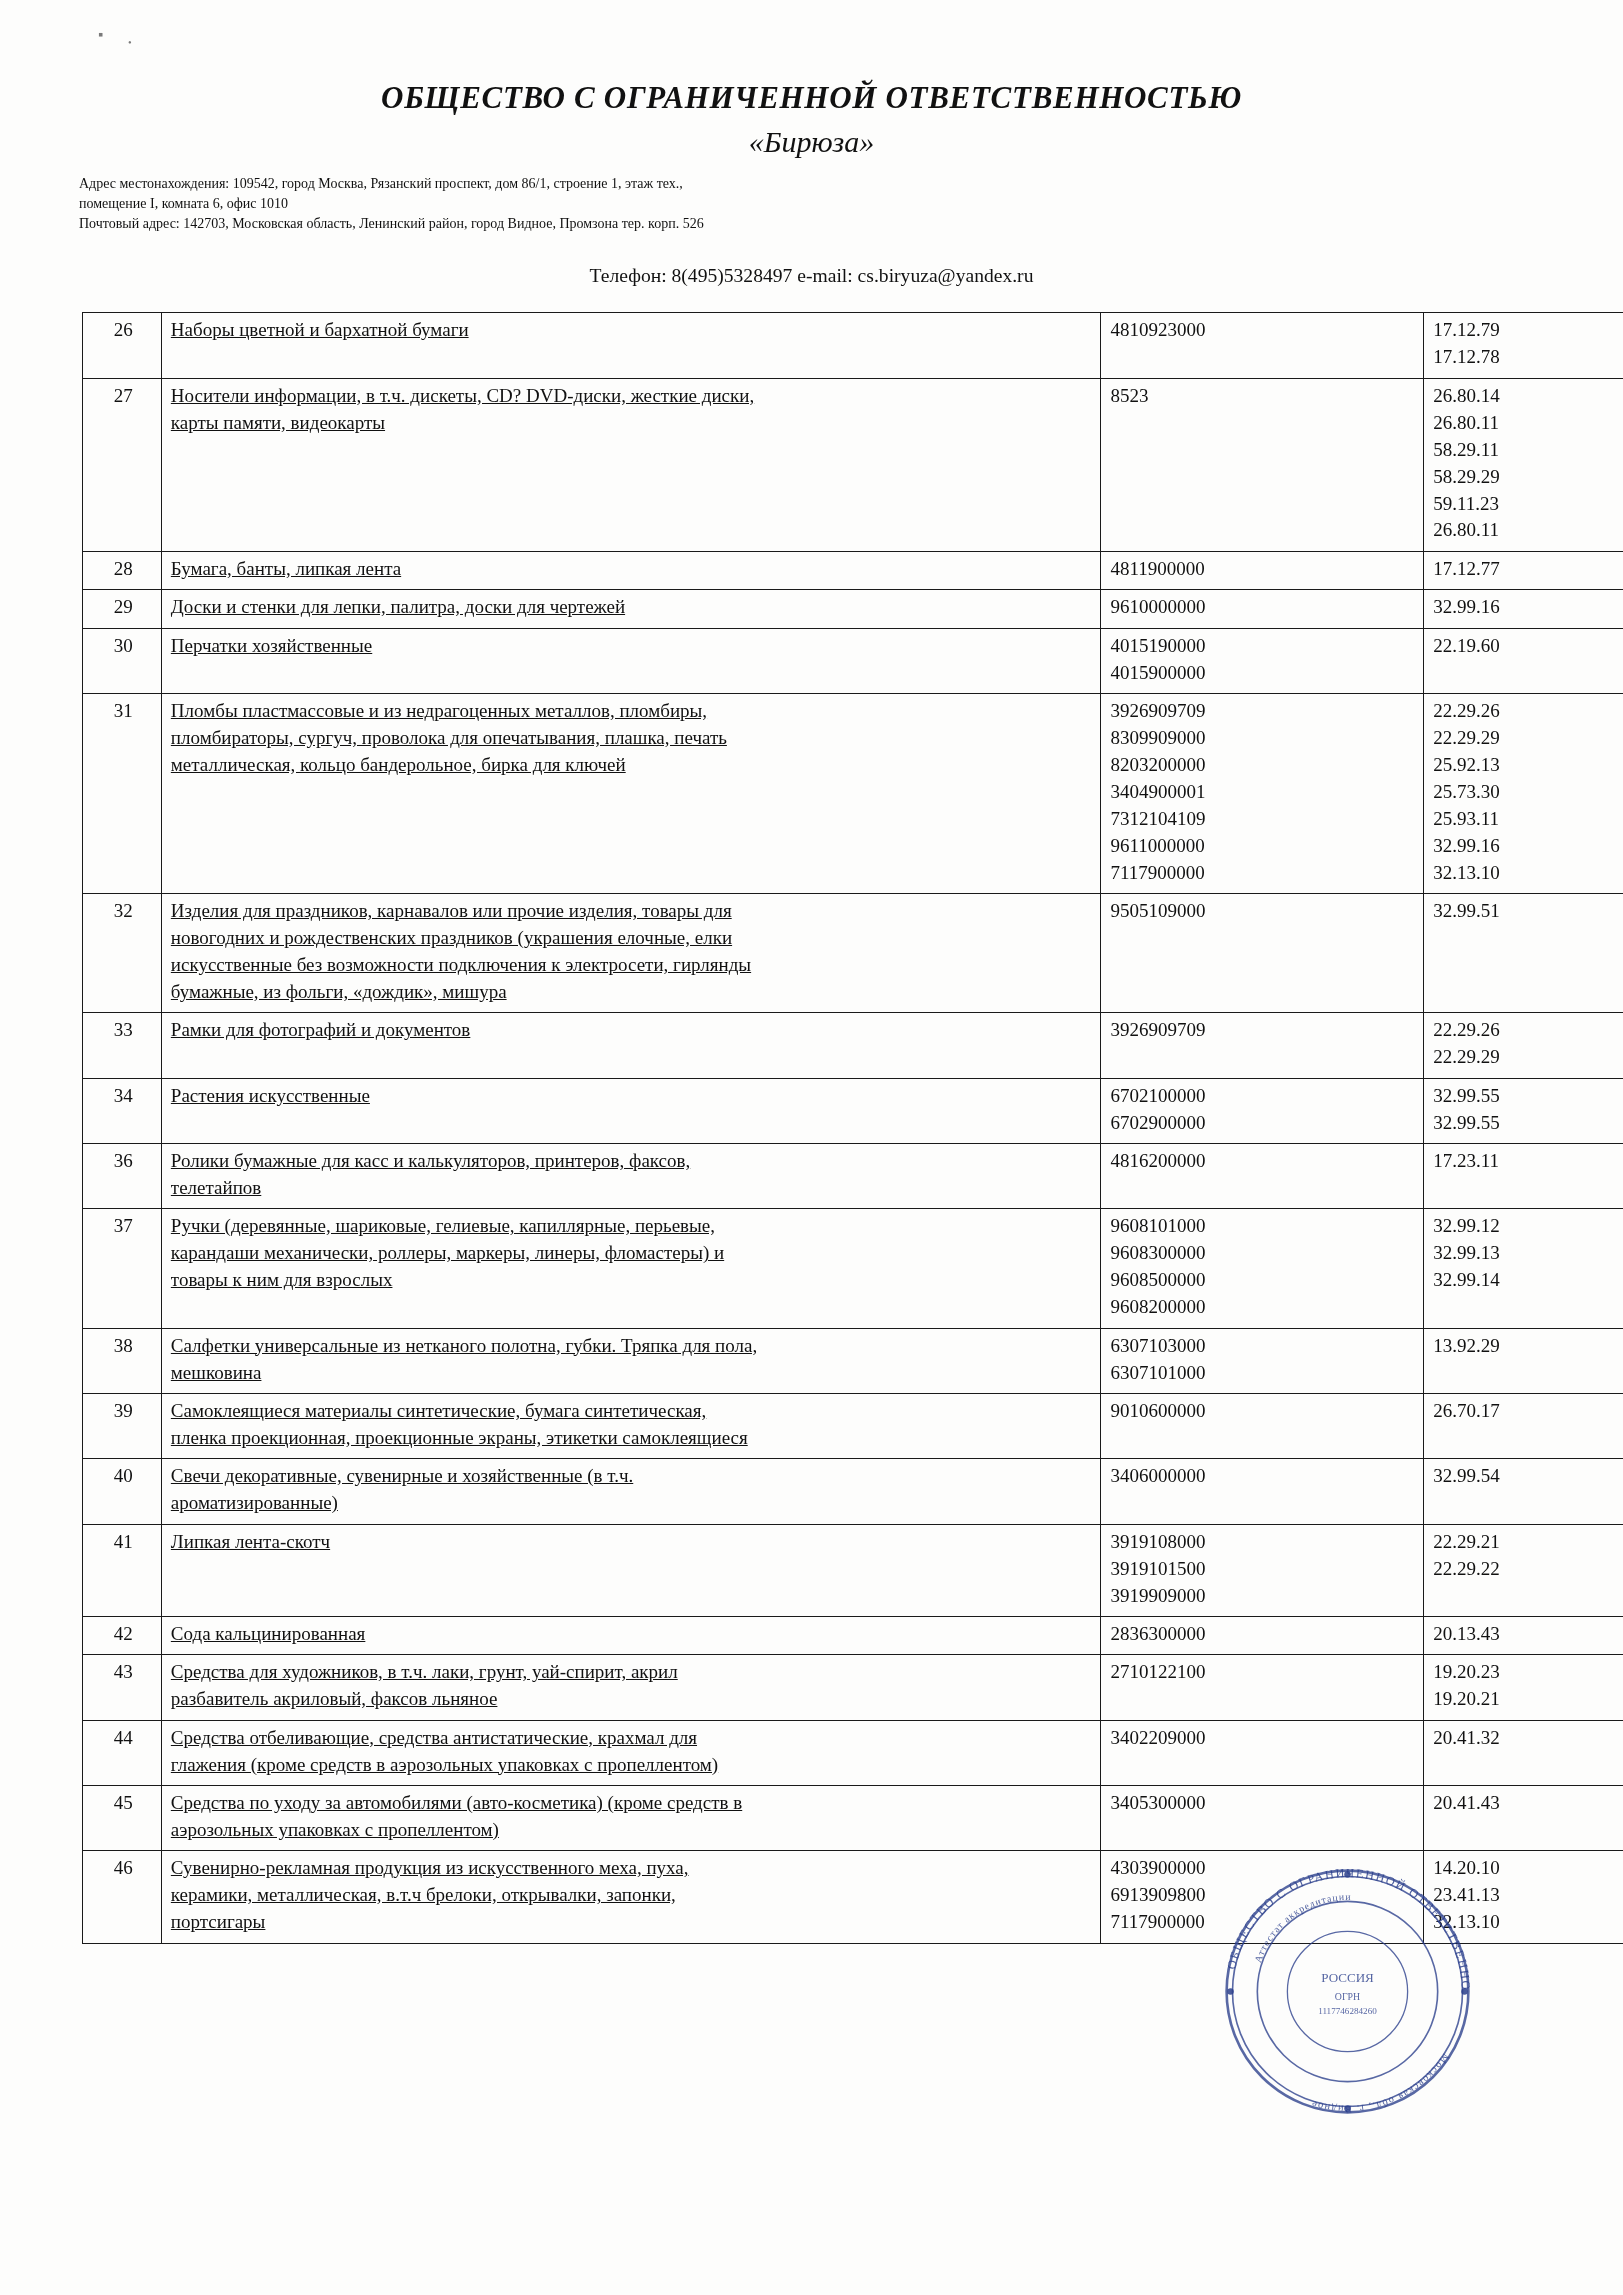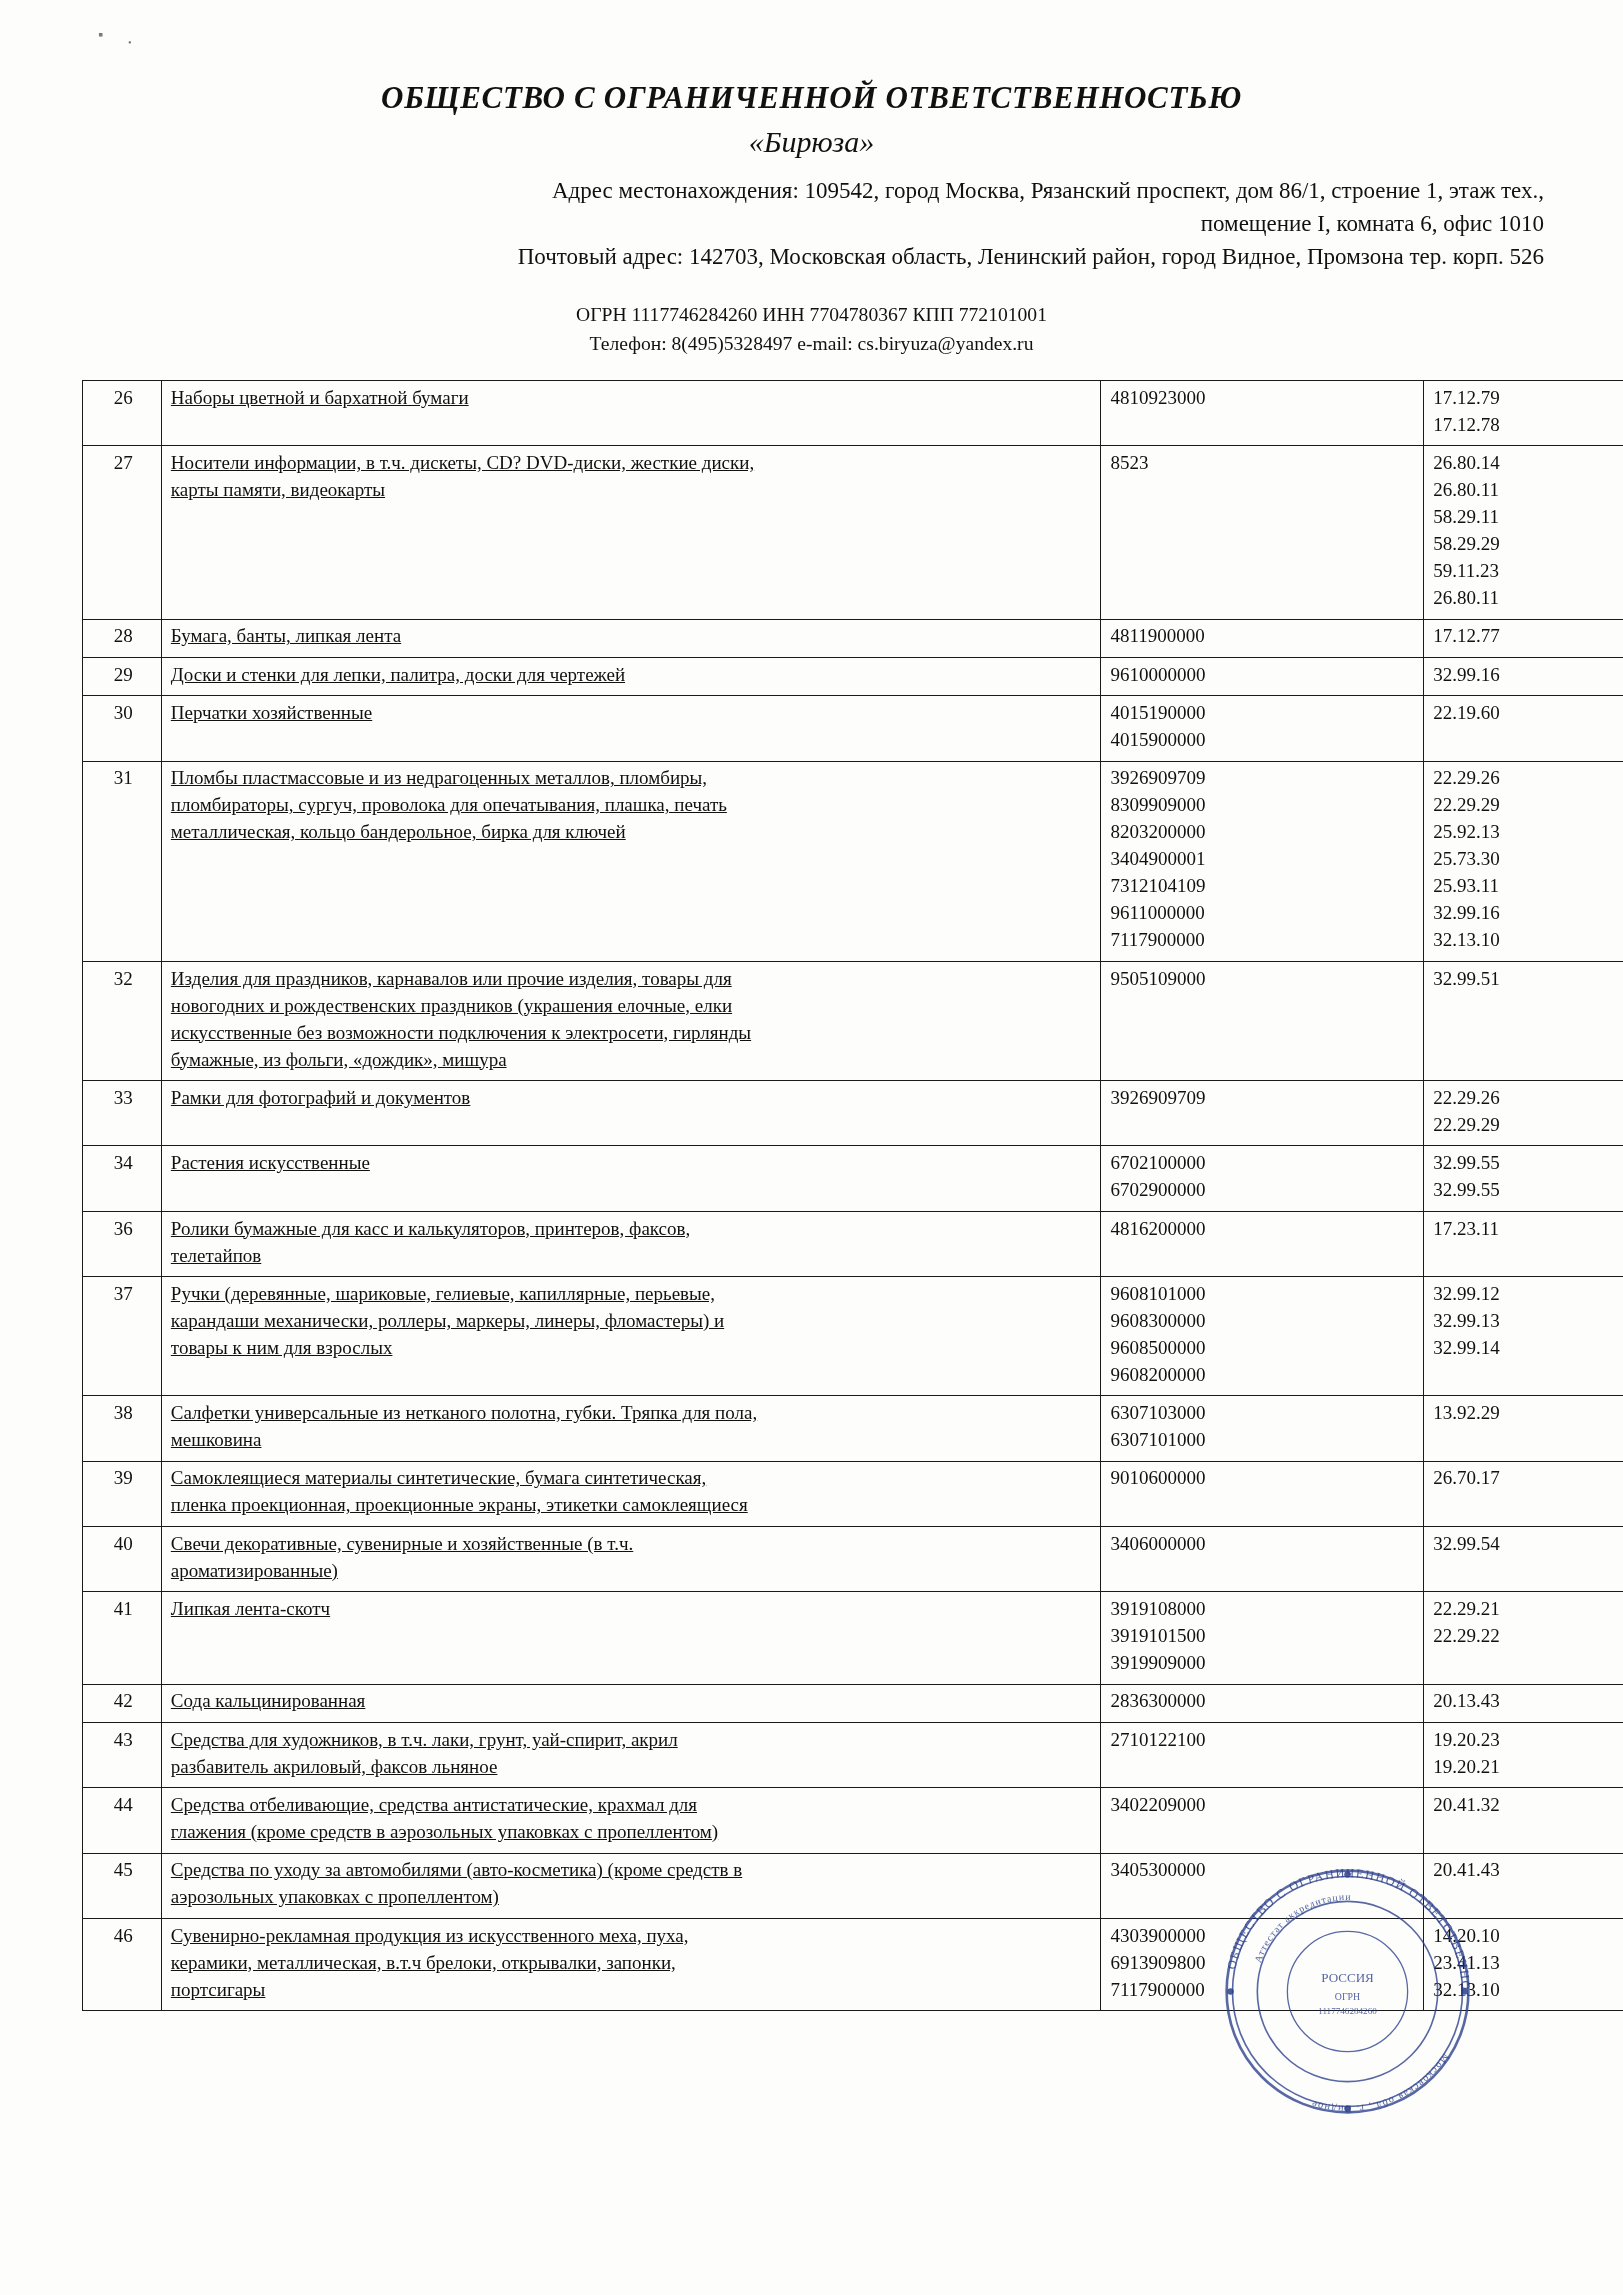--- a/index.html
+++ b/index.html
@@ -38,22 +38,22 @@
     line-height: 1.25;
   }
   .org-name {
     text-align: center;
     font-weight: normal;
     font-style: italic;
     font-size: 30px;
     margin: 7.9px 0 0 0;
   }
   .addr-block {
-    text-align: right;
-    font-size: 23px;
+    text-align: left;
+    font-size: 14px;
     line-height: 1.45;
     margin-top: 14.4px;
   }
   .addr-line {
     display: block;
   }
   .reg-block {
     text-align: center;
     font-size: 19.6px;
     line-height: 1.45;
@@ -130,21 +130,20 @@
     <div class="org-title">ОБЩЕСТВО С ОГРАНИЧЕННОЙ ОТВЕТСТВЕННОСТЬЮ</div>
     <div class="org-name">«Бирюза»</div>
 
     <div class="addr-block">
       <span class="addr-line">Адрес местонахождения: 109542, город Москва, Рязанский проспект, дом 86/1, строение 1, этаж тех.,</span>
       <span class="addr-line">помещение I, комната 6, офис 1010</span>
       <span class="addr-line">Почтовый адрес: 142703, Московская область, Ленинский район, город Видное, Промзона тер. корп. 526</span>
     </div>
 
     <div class="reg-block">
-      <span class="addr-line">ОГРН 1117746284260 ИНН 7704780367 КПП 772101001</span>
       <span class="addr-line">Телефон: 8(495)5328497 e-mail: cs.biryuza@yandex.ru</span>
     </div>
 
     <table class="main">
       <tbody>
 
         <tr>
           <td class="c-num">26</td>
           <td class="c-name">
             <span class="ln">Наборы цветной и бархатной бумаги</span>

